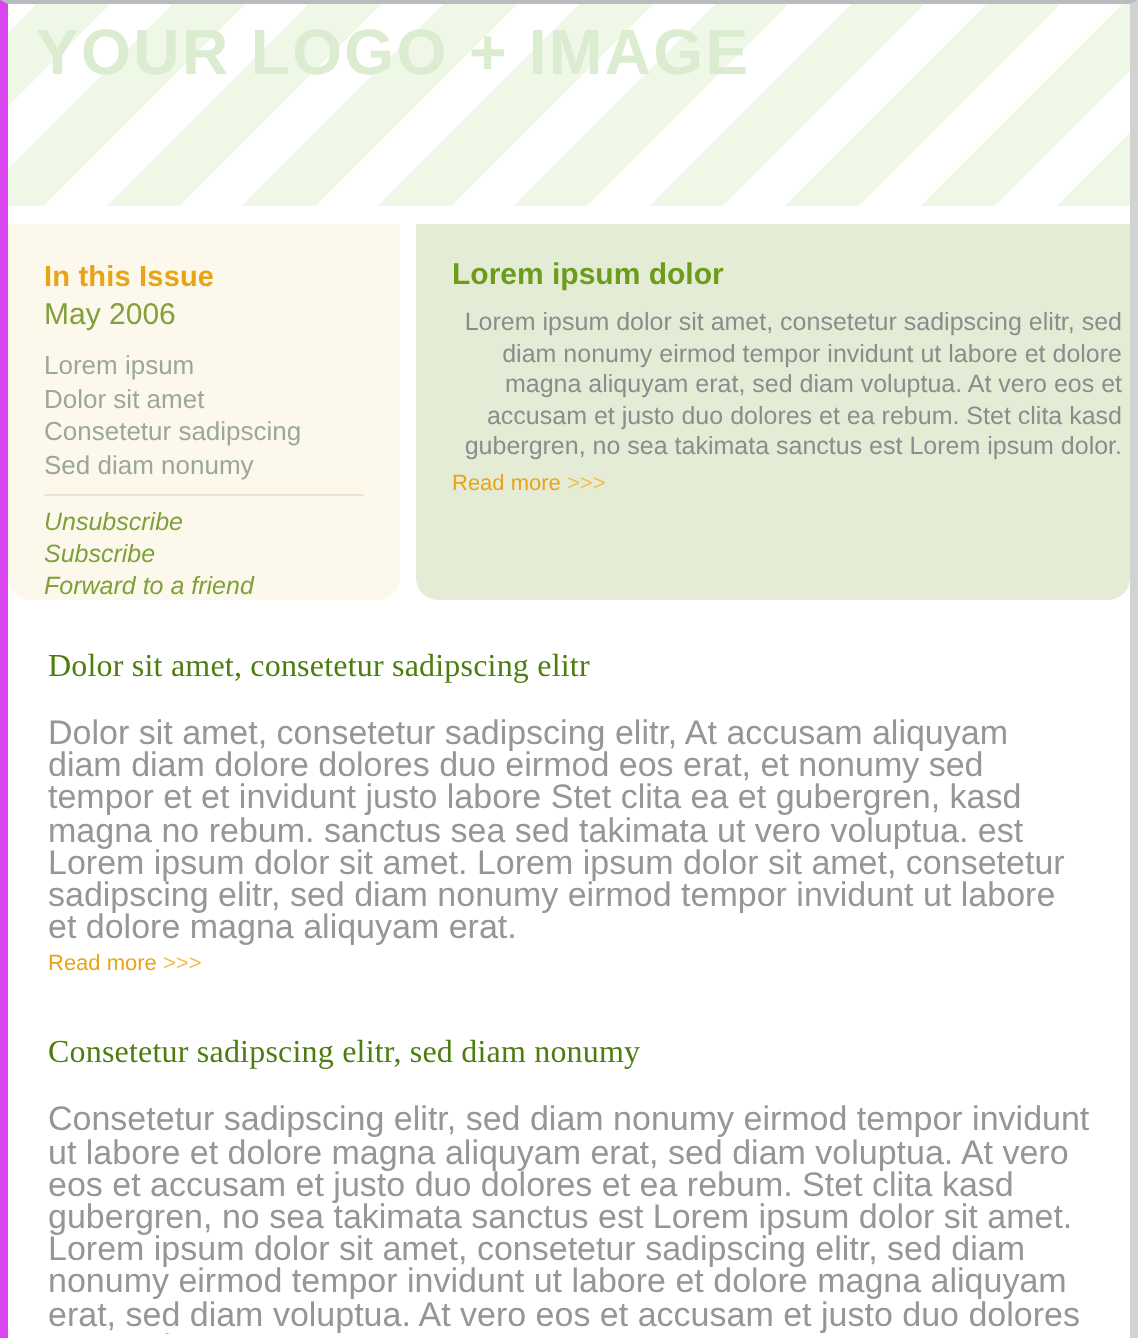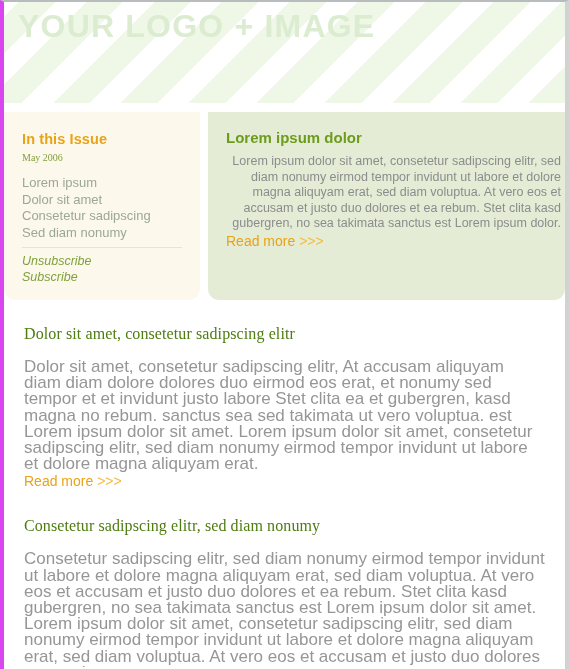--- a/index.html
+++ b/index.html
@@ -84,25 +84,24 @@
   }
   .issue-title {
     font-size: 14.5px;
     font-weight: bold;
     color: #e8a317;
     line-height: 18px;
     margin: 0 0 1px 0;
     letter-spacing: 0.1px;
   }
   .issue-date {
-    font-size: 10px;
+    font-size: 15px;
     color: #82a03c;
     line-height: 17px;
     margin: 0 0 9px 0;
-    font-family: Liberation Serif, serif;
   }
   .issue-list {
     margin: 0 0 6px 0;
     padding: 0;
     list-style: none;
   }
   .issue-list li {
     font-size: 13px;
     color: #9ba894;
     line-height: 16.5px;
@@ -152,21 +151,21 @@
     font-size: 12.5px;
     color: #8c8c8c;
     line-height: 15.6px;
     margin: 0;
     text-align: right;
   }
 
   
   .read-more {
     display: inline-block;
-    font-size: 14px;
+    font-size: 11px;
     color: #e8a317;
     text-decoration: none;
     line-height: 17px;
     margin-top: 1px;
   }
   .read-more .chev {
     color: #f3bb45;
   }
 
   
@@ -213,20 +212,21 @@
         <ul class="issue-list">
           <li>Lorem ipsum</li>
           <li>Dolor sit amet</li>
           <li>Consetetur sadipscing</li>
           <li>Sed diam nonumy</li>
         </ul>
         <hr class="issue-divider">
         <ul class="issue-links">
           <li><a href="#">Unsubscribe</a></li>
           <li><a href="#">Subscribe</a></li>
+          <li><a href="#">Forward to a friend</a></li>
         </ul>
       </div>
 
       <div class="promo-panel">
         <div class="promo-title">Lorem ipsum dolor</div>
         <p class="promo-body">Lorem ipsum dolor sit amet, consetetur sadipscing elitr, sed diam nonumy eirmod tempor invidunt ut labore et dolore magna aliquyam erat, sed diam voluptua. At vero eos et accusam et justo duo dolores et ea rebum. Stet clita kasd gubergren, no sea takimata sanctus est Lorem ipsum dolor.</p>
         <a class="read-more" href="#"><span>Read more</span> <span class="chev">&gt;&gt;&gt;</span></a>
       </div>
     </div>
 

